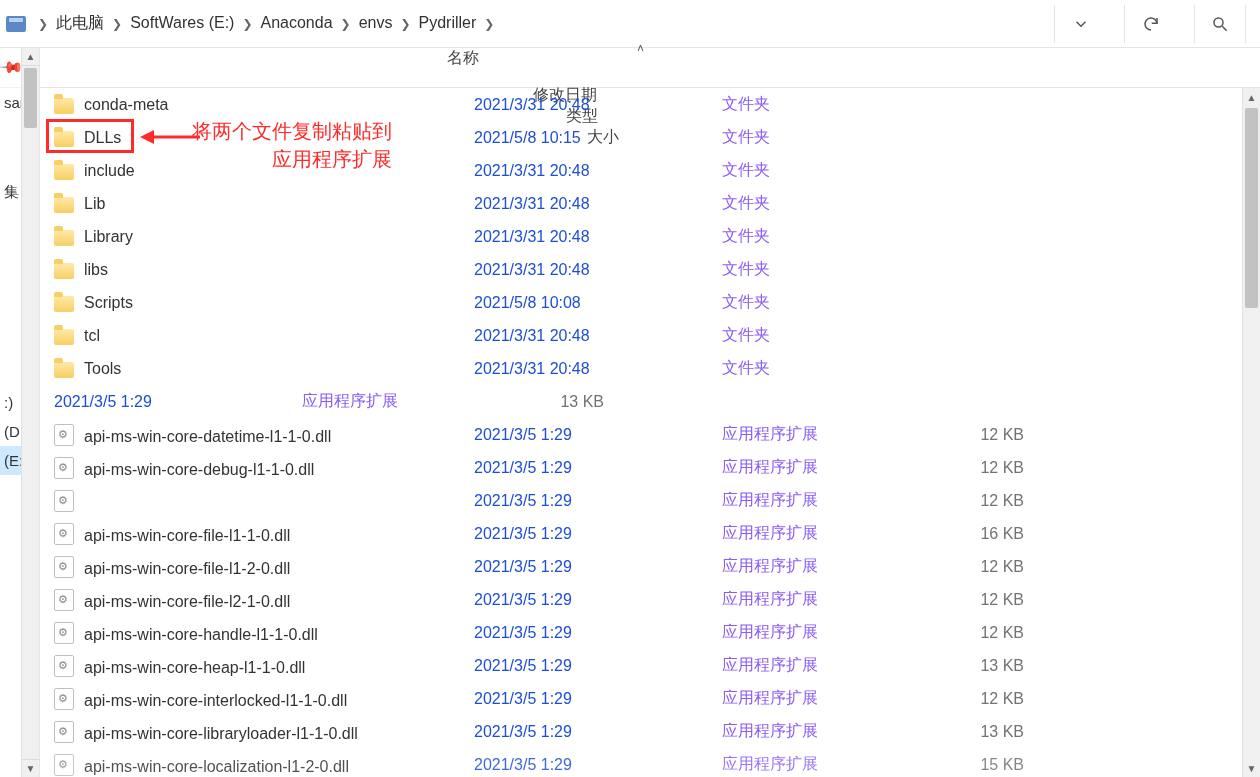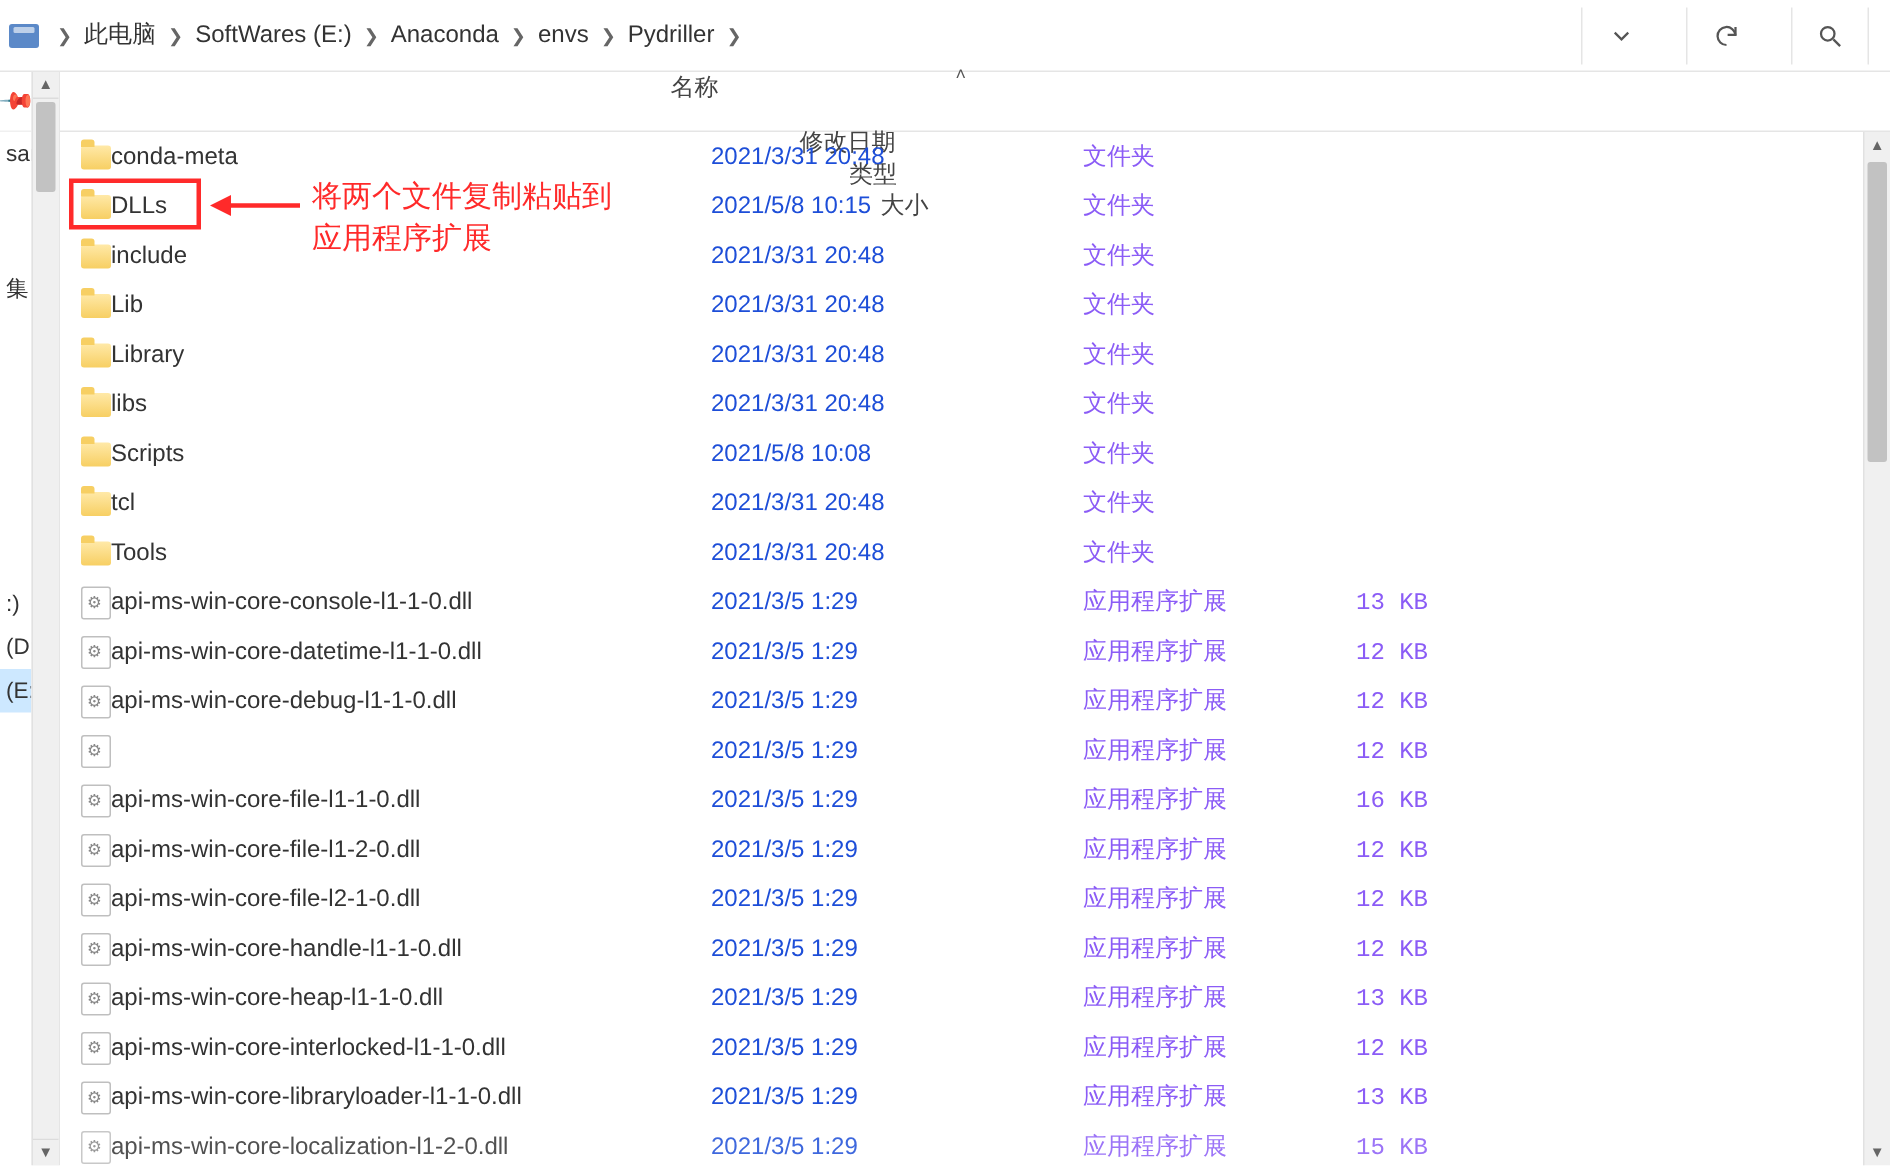--- a/index.html
+++ b/index.html
@@ -34,24 +34,24 @@
 .header-row { display:flex; align-items:center; height: 40px; border-bottom: 1px solid #e5e5e5; padding-left: 14px; font-size:16px; color:#444; position:relative;flex-direction:column; }
 .header-row .col { position:relative; }
 .col-name { width: 420px; }
 .col-date { width: 248px; margin-top: 16px; }
 .col-type { width: 182px; }
 .col-size { width: 140px; text-align: left; }
 .sort-caret { position:absolute; top:-6px; left: 190px; font-size: 12px; color:#555; }
 
 .rows { flex:1; overflow:hidden; position:relative; }
 .row { display:flex; align-items:center; height: 33px; padding-left: 14px; font-size: 16px; color: #333; }
-.row .cname { width: 420px; display:flex; align-items:center; gap: 0; }
+.row .cname { width: 420px; display:flex; align-items:flex-end; gap: 10px; }
 .row .cdate { width: 248px; color:#1d4ed8; }
 .row .ctype { width: 182px; color:#8b5cf6; }
-.row .csize { width: 140px; text-align: left; padding-right: 20px; color:#8b5cf6;font-family:Liberation Mono, monospace; }
+.row .csize { width: 140px; text-align: right; padding-right: 20px; color:#737373; }
 
 .icon-folder { width: 20px; height: 16px; background: linear-gradient(#ffe9a8,#f7cf63); border-radius: 2px; position:relative; display:inline-block; }
 .icon-folder::before { content:""; position:absolute; top:-4px; left:0; width:9px; height:5px; background:#f7cf63; border-radius:2px 2px 0 0; }
 .icon-dll { width: 20px; height: 22px; border:1px solid #bfbfbf; background:#fff; border-radius:2px; position:relative; display:inline-block; }
 .icon-dll::after { content:"⚙"; position:absolute; font-size:11px; color:#888; left:3px; top:3px; }
 
 .highlight-box { position:absolute; border: 3px solid #ff2a2a; pointer-events:none; }
 .anno { position:absolute; color:#ff2a2a; font-size: 20px; line-height:1.4; pointer-events:none; }
 .arrow-red { position:absolute; pointer-events:none; }
 .arrow-red svg { width: 60px; height: 20px; }
@@ -211,24 +211,20 @@
           <div class="row">
             <div class="cname">
               <span class="icon-folder"></span>
               <span>Tools</span>
             </div>
             <div class="cdate">2021/3/31 20:48</div>
             <div class="ctype">文件夹</div>
             <div class="csize"></div>
           </div>
           <div class="row">
-            <div class="cname">
-              <span class="icon-dll"></span>
-              <span>api-ms-win-core-console-l1-1-0.dll</span>
-            </div>
             <div class="cdate">2021/3/5 1:29</div>
             <div class="ctype">应用程序扩展</div>
             <div class="csize">13 KB</div>
           </div>
           <div class="row">
             <div class="cname">
               <span class="icon-dll"></span>
               <span>api-ms-win-core-datetime-l1-1-0.dll</span>
             </div>
             <div class="cdate">2021/3/5 1:29</div>
@@ -326,21 +322,21 @@
           </div>
         </div>
 
       <div class="highlight-box" id="hl" style="left: 6px; top: 31px; width: 88px; height: 34px;"></div>
       <div class="arrow-red" id="redarrow" style="left: 100px; top: 39px;">
         <svg viewBox="0 0 60 20">
             <line x1="60" y1="10" x2="8" y2="10" stroke="#ff2a2a" stroke-width="3"></line>
             <polygon points="0,10 14,3 14,17" fill="#ff2a2a"></polygon>
           </svg>
       </div>
-      <div class="anno" id="anno" style="left: 168px; top: 29px;">
+      <div class="anno" id="anno" style="left: 152px; top: 29px; text-align: right;">
         <div>将两个文件复制粘贴到</div>
         <div>应用程序扩展</div>
       </div>
     </div>
 
     <div class="right-scroll">
       <div class="arrow">▲</div>
       <div class="track">
         <div class="thumb" style="top:2px; height:200px;"></div>
       </div>

